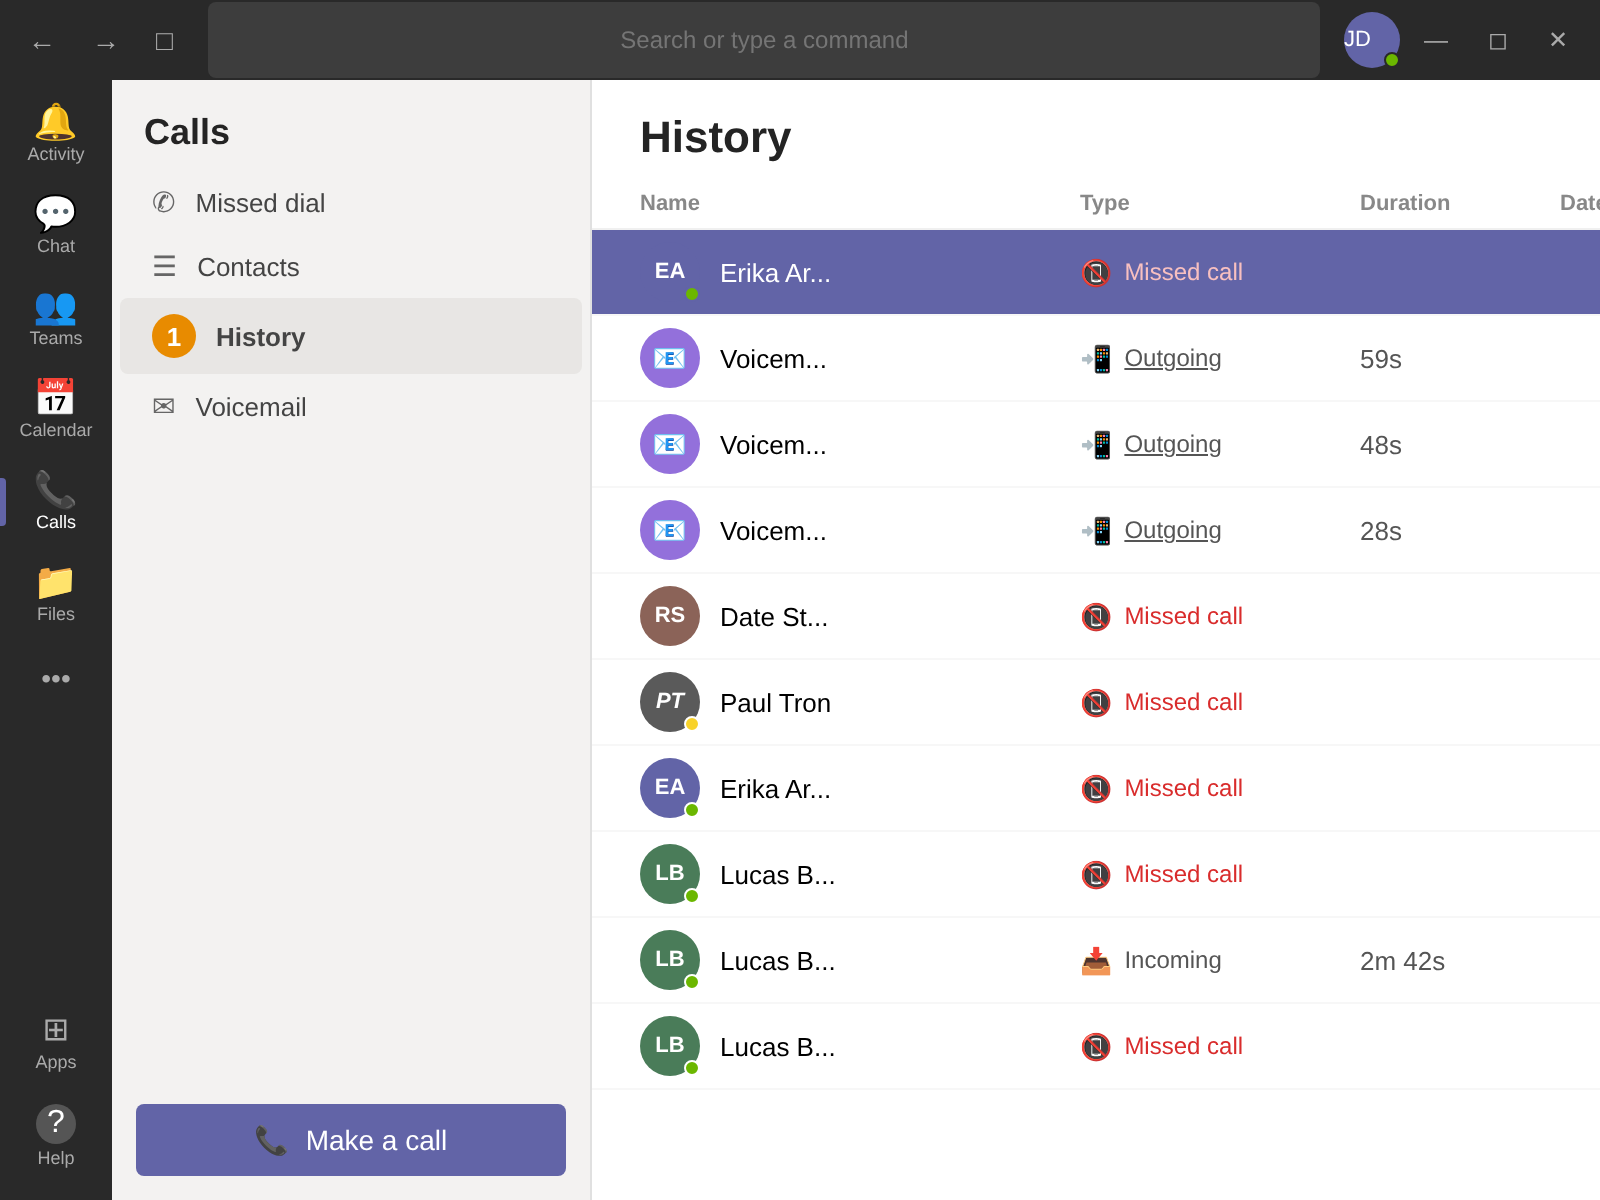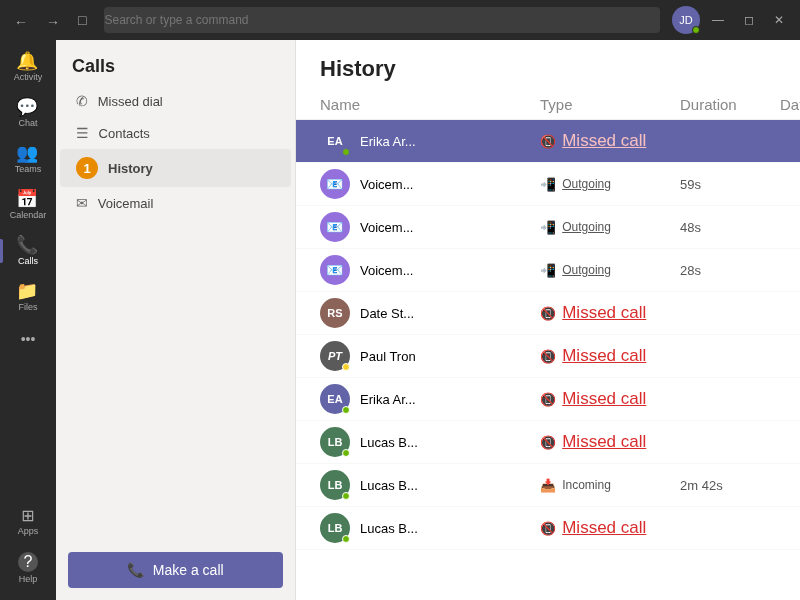--- a/index.html
+++ b/index.html
@@ -15,30 +15,30 @@
       flex-shrink: 0;
     }
     .title-bar-nav { display: flex; gap: 6px; align-items: center; }
     .nav-btn { color: #aaa; font-size: 14px; background: none; border: none; cursor: pointer; padding: 4px 6px; }
     .title-bar-search {
       flex: 1;
       margin: 0 12px;
       background: #3d3d3d;
       border: none;
       border-radius: 4px;
-      height: 26px;
+      height: 38px;
       color: #ccc;
-      text-align: left;
+      text-align: center;
       font-size: 12px;
       outline: none;
     }
     .title-bar-actions { display: flex; align-items: center; gap: 4px; }
     .avatar-circle {
       width: 28px; height: 28px; border-radius: 50%; background: #6264a7;
-      display: flex; align-items: center; justify-content: center; color: #fff; font-size: 11px; position: relative;
+      display: flex; align-items: center; justify-content: flex-start; color: #fff; font-size: 11px; position: relative;
     }
     .avatar-online { width: 8px; height: 8px; background: #6bb700; border-radius: 50%; position: absolute; bottom: 0; right: 0; border: 1px solid #292929; }
     .win-btn { background: none; border: none; color: #aaa; font-size: 12px; padding: 4px 8px; cursor: pointer; }
 
     
     .app-body { display: flex; flex: 1; overflow: hidden; }
 
     
     .nav-rail {
       width: 56px;
@@ -133,41 +133,41 @@
       color: #242424;
       flex-shrink: 0;
     }
 
     
     .history-table { flex: 1; overflow-y: auto; }
     .table-header {
       display: grid;
       grid-template-columns: 220px 140px 100px 120px 36px;
       padding: 6px 24px;
-      font-size: 15px;
+      font-size: 11px;
       color: #888;
       border-bottom: 1px solid #f0f0f0;
-      font-weight: 400;
+      font-weight: 700;
     }
     .table-row {
       display: grid;
       grid-template-columns: 220px 140px 100px 120px 36px;
       padding: 6px 24px;
       align-items: center;
       border-bottom: 1px solid #f7f7f7;
       cursor: pointer;
     }
     .table-row.selected { background: #6264a7; color: #fff; }
     .table-row.selected .type-missed { color: #f8c0c0; }
     .table-row.selected .call-icon { color: #f8c0c0; }
     .name-cell { display: flex; align-items: center; gap: 10px; font-size: 13px; }
     .type-cell { font-size: 13px; display: flex; align-items: center; gap: 6px; }
     .duration-cell { font-size: 13px; color: #555; }
     .date-cell { font-size: 13px; color: #555; text-align: right; }
-    .type-missed { color: #d92c2c; font-size: 17px; text-decoration: underline; }
+    .type-missed { color: #d92c2c; font-size: 12px; }
     .type-outgoing { color: #555; font-size: 12px; text-decoration: underline; }
     .type-incoming { color: #555; font-size: 12px; }
     .table-row.selected .duration-cell { color: #ddd; }
     .table-row.selected .date-cell { color: #ddd; }
     .table-row.selected .name-cell { color: #fff; }
 
     
     .row-avatar {
       width: 30px; height: 30px; border-radius: 50%;
       display: flex; align-items: center; justify-content: center;

